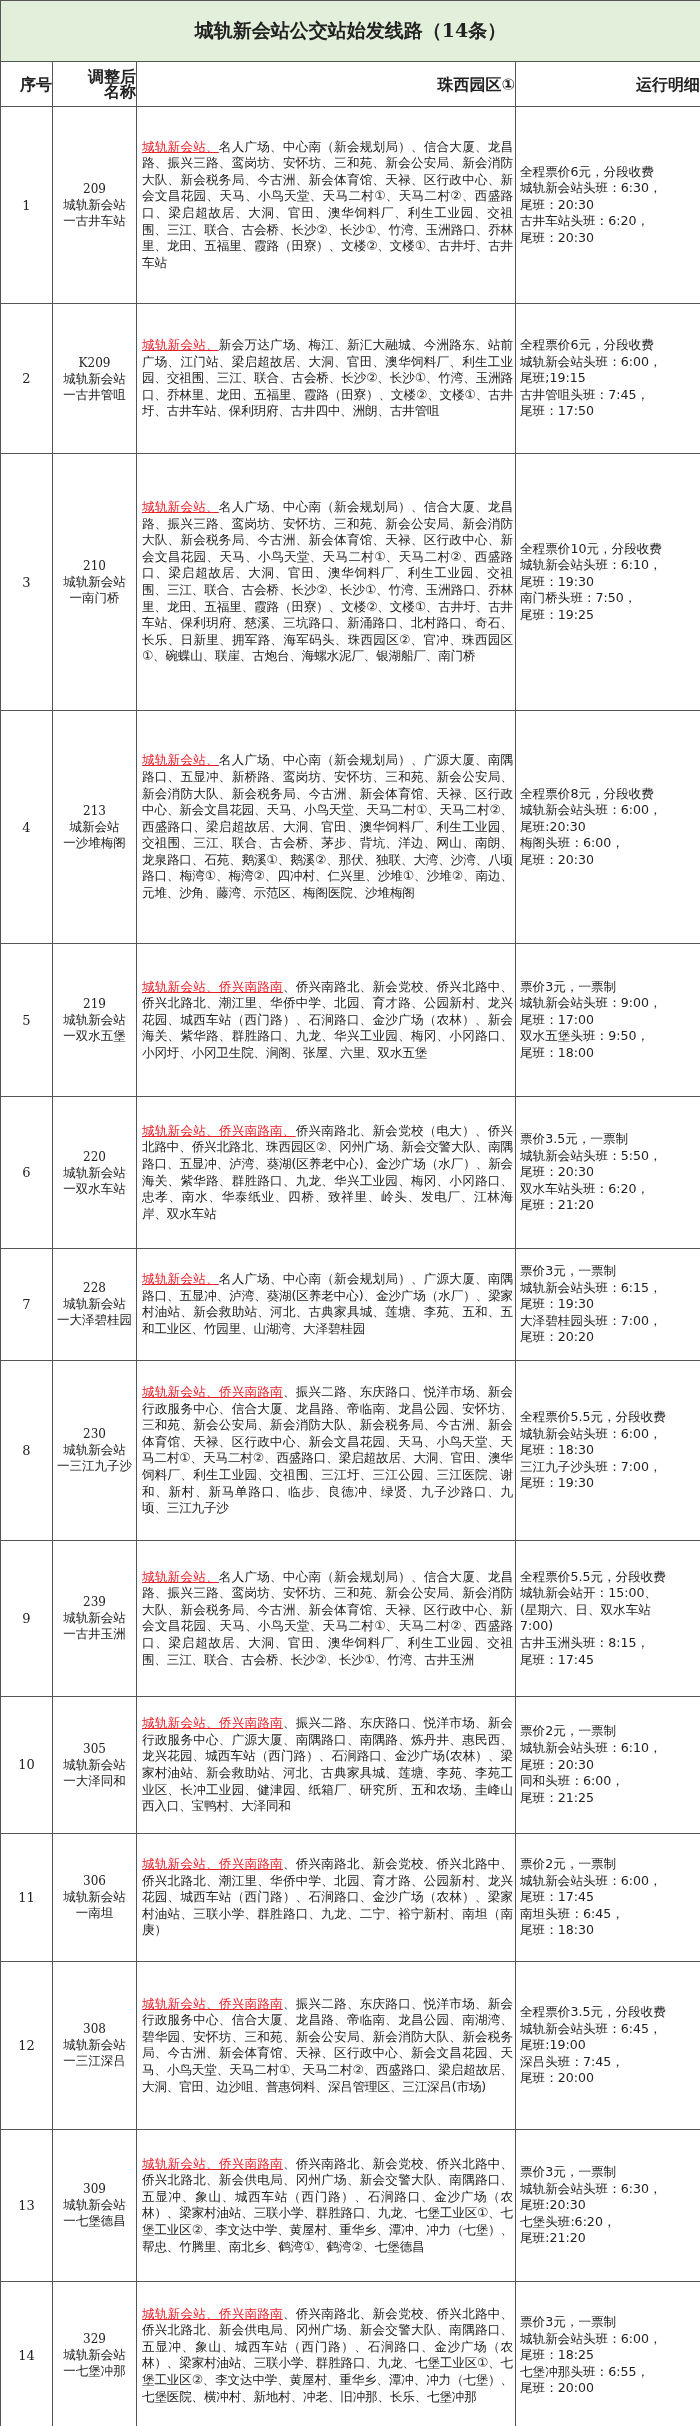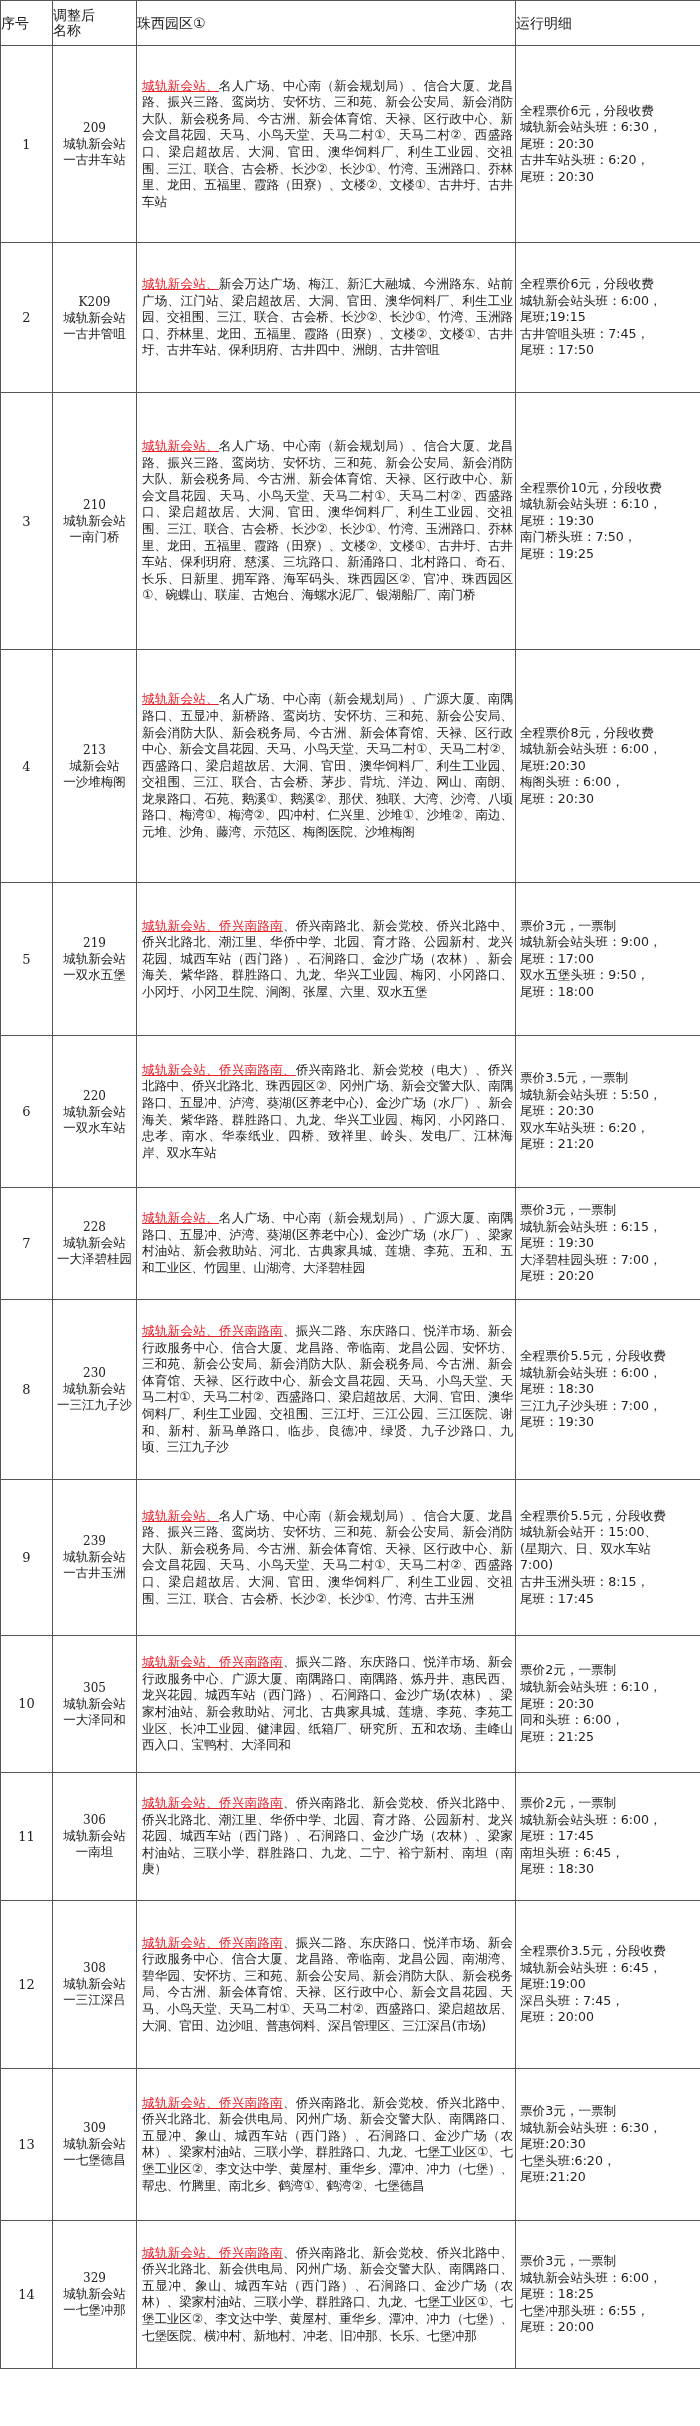--- a/index.html
+++ b/index.html
@@ -1,39 +1,42 @@
 <!DOCTYPE html>
 <html><head>
 <meta charset="utf-8">
 <style>
   html, body { margin: 0; padding: 0; background: #ffffff; }
   body { width: 700px; height: 2426px; overflow: hidden; font-family: "DejaVu Sans", "Liberation Sans", sans-serif; color: #222; }
   table { border-collapse: collapse; width: 700px; table-layout: fixed; }
   td, th { border: 1.5px solid #555; padding: 0; vertical-align: middle; }
   .title-cell { background: #e2efda; height: 60px; text-align: center; font-family: "DejaVu Serif", "Liberation Serif", serif; font-size: 19px; font-weight: bold; color: #222; }
-  .hdr { height: 44px; text-align: left; font-size: 14px; font-weight: normal; line-height: 15px; }
+  .hdr { height: 44px; text-align: right; font-size: 16px; font-weight: bold; line-height: 15px; }
   .c-no { text-align: center; font-size: 13px; font-family: "DejaVu Serif", "Liberation Serif", serif; }
   .c-name { text-align: center; font-size: 12.5px; line-height: 16px; padding: 12px 2px; }
   .c-name .num { font-family: "DejaVu Serif", "Liberation Serif", serif; font-size: 12px; display: block; }
   .c-route { font-size: 12.6px; line-height: 16.6px; padding: 5px 2px 5px 5px; text-align: justify; letter-spacing: -0.2px; }
   .c-route .hl { color: #e8212a; text-decoration: underline; }
   .c-ops { font-size: 12.6px; line-height: 16.6px; padding: 14px 4px; }
   .c-ops .ln { display: block; white-space: nowrap; }
 </style>
 </head>
 <body>
 
 <table>
   <colgroup>
     <col style="width:52px">
       <col style="width:84px">
       <col style="width:379px">
       <col style="width:185px">
   </colgroup>
   <tbody>
+      <tr>
+    <td colspan="4" class="title-cell">城轨新会站公交站始发线路（14条）</td>
+  </tr>
   <tr>
     <th class="hdr">序号</th>
     <th class="hdr"><span id="hdr-name">调整后<br>名称</span></th>
     <th class="hdr">珠西园区①</th>
     <th class="hdr">运行明细</th>
   </tr>
   </tbody>
     <tbody id="rows">
       <tr style="height: 197px;">
     <td class="c-no">1</td>

